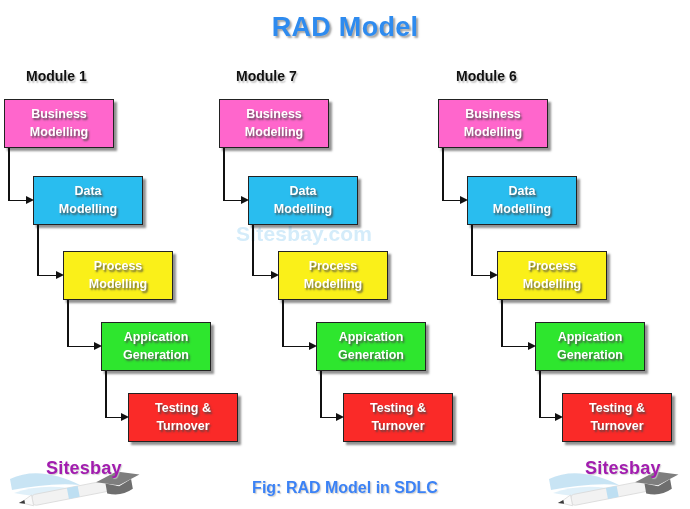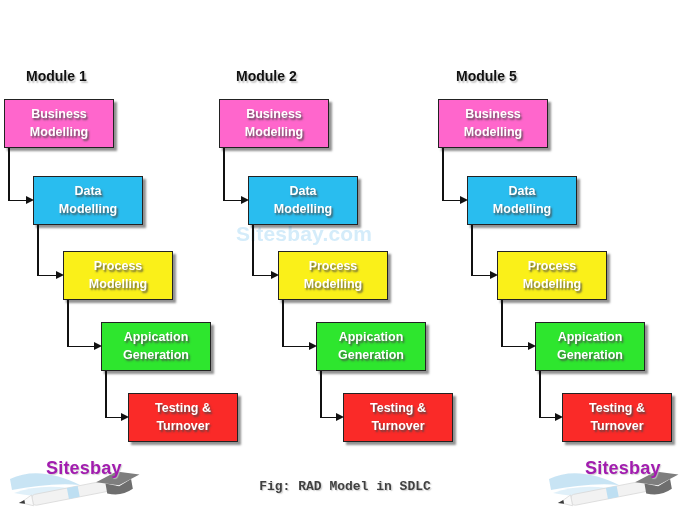--- a/index.html
+++ b/index.html
@@ -91,25 +91,24 @@
     white-space: nowrap;
   }
 
   
   #caption {
     position: absolute;
     left: 0;
     top: 479px;
     width: 690px;
     text-align: center;
-    font-size: 13px;
-    font-weight: bold;
-    color: #404040;
+    font-size: 16px;
+    font-weight: bold;
+    color: #3b82f6;
     text-shadow: 1.2px 1.2px 1.2px rgba(130,130,130,0.4);
-    font-family: Liberation Mono, monospace;
   }
 
   
   .logo {
     position: absolute;
     width: 140px;
     height: 56px;
   }
   .logo svg { display: block; }
   .logo .logo-word {
@@ -121,20 +120,21 @@
     color: #a21caf;
     text-shadow: 1px 1px 1px rgba(200,200,200,0.8);
     letter-spacing: 0.2px;
   }
 </style>
 </head>
 <body>
 
 <div id="canvas">
 
+  <div id="title">RAD Model</div>
 
   <div id="watermark">Sitesbay.com</div>
 
   <div id="diagram-layer">
       <div class="module-header" style="left: 26px; top: 68px;">Module  1</div>
       <div class="node" style="left: 4px; top: 99px; width: 110px; height: 49px; background: rgb(255, 102, 204); color: rgb(255, 255, 255);">
         <span class="l1">Business</span>
         <span class="l2">Modelling</span>
       </div>
       <div class="node" style="left: 33px; top: 176px; width: 110px; height: 49px; background: rgb(41, 189, 239); color: rgb(255, 255, 255);">
@@ -158,21 +158,21 @@
       <div class="conn conn-v" style="left: 67px; top: 300px; height: 46.5px; background: rgb(17, 17, 17);"></div>
       <div class="conn conn-h" style="left: 67px; top: 345.7px; width: 28px; background: rgb(17, 17, 17);"></div>
       <div class="arrowhead" style="left: 94px; top: 342px; border-left-color: rgb(17, 17, 17);"></div>
       <div class="node" style="left: 128px; top: 393px; width: 110px; height: 49px; background: rgb(250, 42, 40); color: rgb(255, 255, 255);">
         <span class="l1">Testing &amp;</span>
         <span class="l2">Turnover</span>
       </div>
       <div class="conn conn-v" style="left: 105px; top: 371px; height: 46.5px; background: rgb(17, 17, 17);"></div>
       <div class="conn conn-h" style="left: 105px; top: 416.7px; width: 17px; background: rgb(17, 17, 17);"></div>
       <div class="arrowhead" style="left: 121px; top: 413px; border-left-color: rgb(17, 17, 17);"></div>
-      <div class="module-header" style="left: 236px; top: 68px;">Module  2</div>
+      <div class="module-header" style="left: 236px; top: 68px;">Module  7</div>
       <div class="node" style="left: 219px; top: 99px; width: 110px; height: 49px; background: rgb(255, 102, 204); color: rgb(255, 255, 255);">
         <span class="l1">Business</span>
         <span class="l2">Modelling</span>
       </div>
       <div class="node" style="left: 248px; top: 176px; width: 110px; height: 49px; background: rgb(41, 189, 239); color: rgb(255, 255, 255);">
         <span class="l1">Data</span>
         <span class="l2">Modelling</span>
       </div>
       <div class="conn conn-v" style="left: 223px; top: 148px; height: 52.5px; background: rgb(17, 17, 17);"></div>
       <div class="conn conn-h" style="left: 223px; top: 199.7px; width: 19px; background: rgb(17, 17, 17);"></div>
@@ -191,21 +191,21 @@
       <div class="conn conn-v" style="left: 282px; top: 300px; height: 46.5px; background: rgb(17, 17, 17);"></div>
       <div class="conn conn-h" style="left: 282px; top: 345.7px; width: 28px; background: rgb(17, 17, 17);"></div>
       <div class="arrowhead" style="left: 309px; top: 342px; border-left-color: rgb(17, 17, 17);"></div>
       <div class="node" style="left: 343px; top: 393px; width: 110px; height: 49px; background: rgb(250, 42, 40); color: rgb(255, 255, 255);">
         <span class="l1">Testing &amp;</span>
         <span class="l2">Turnover</span>
       </div>
       <div class="conn conn-v" style="left: 320px; top: 371px; height: 46.5px; background: rgb(17, 17, 17);"></div>
       <div class="conn conn-h" style="left: 320px; top: 416.7px; width: 17px; background: rgb(17, 17, 17);"></div>
       <div class="arrowhead" style="left: 336px; top: 413px; border-left-color: rgb(17, 17, 17);"></div>
-      <div class="module-header" style="left: 456px; top: 68px;">Module  5</div>
+      <div class="module-header" style="left: 456px; top: 68px;">Module  6</div>
       <div class="node" style="left: 438px; top: 99px; width: 110px; height: 49px; background: rgb(255, 102, 204); color: rgb(255, 255, 255);">
         <span class="l1">Business</span>
         <span class="l2">Modelling</span>
       </div>
       <div class="node" style="left: 467px; top: 176px; width: 110px; height: 49px; background: rgb(41, 189, 239); color: rgb(255, 255, 255);">
         <span class="l1">Data</span>
         <span class="l2">Modelling</span>
       </div>
       <div class="conn conn-v" style="left: 442px; top: 148px; height: 52.5px; background: rgb(17, 17, 17);"></div>
       <div class="conn conn-h" style="left: 442px; top: 199.7px; width: 19px; background: rgb(17, 17, 17);"></div>

